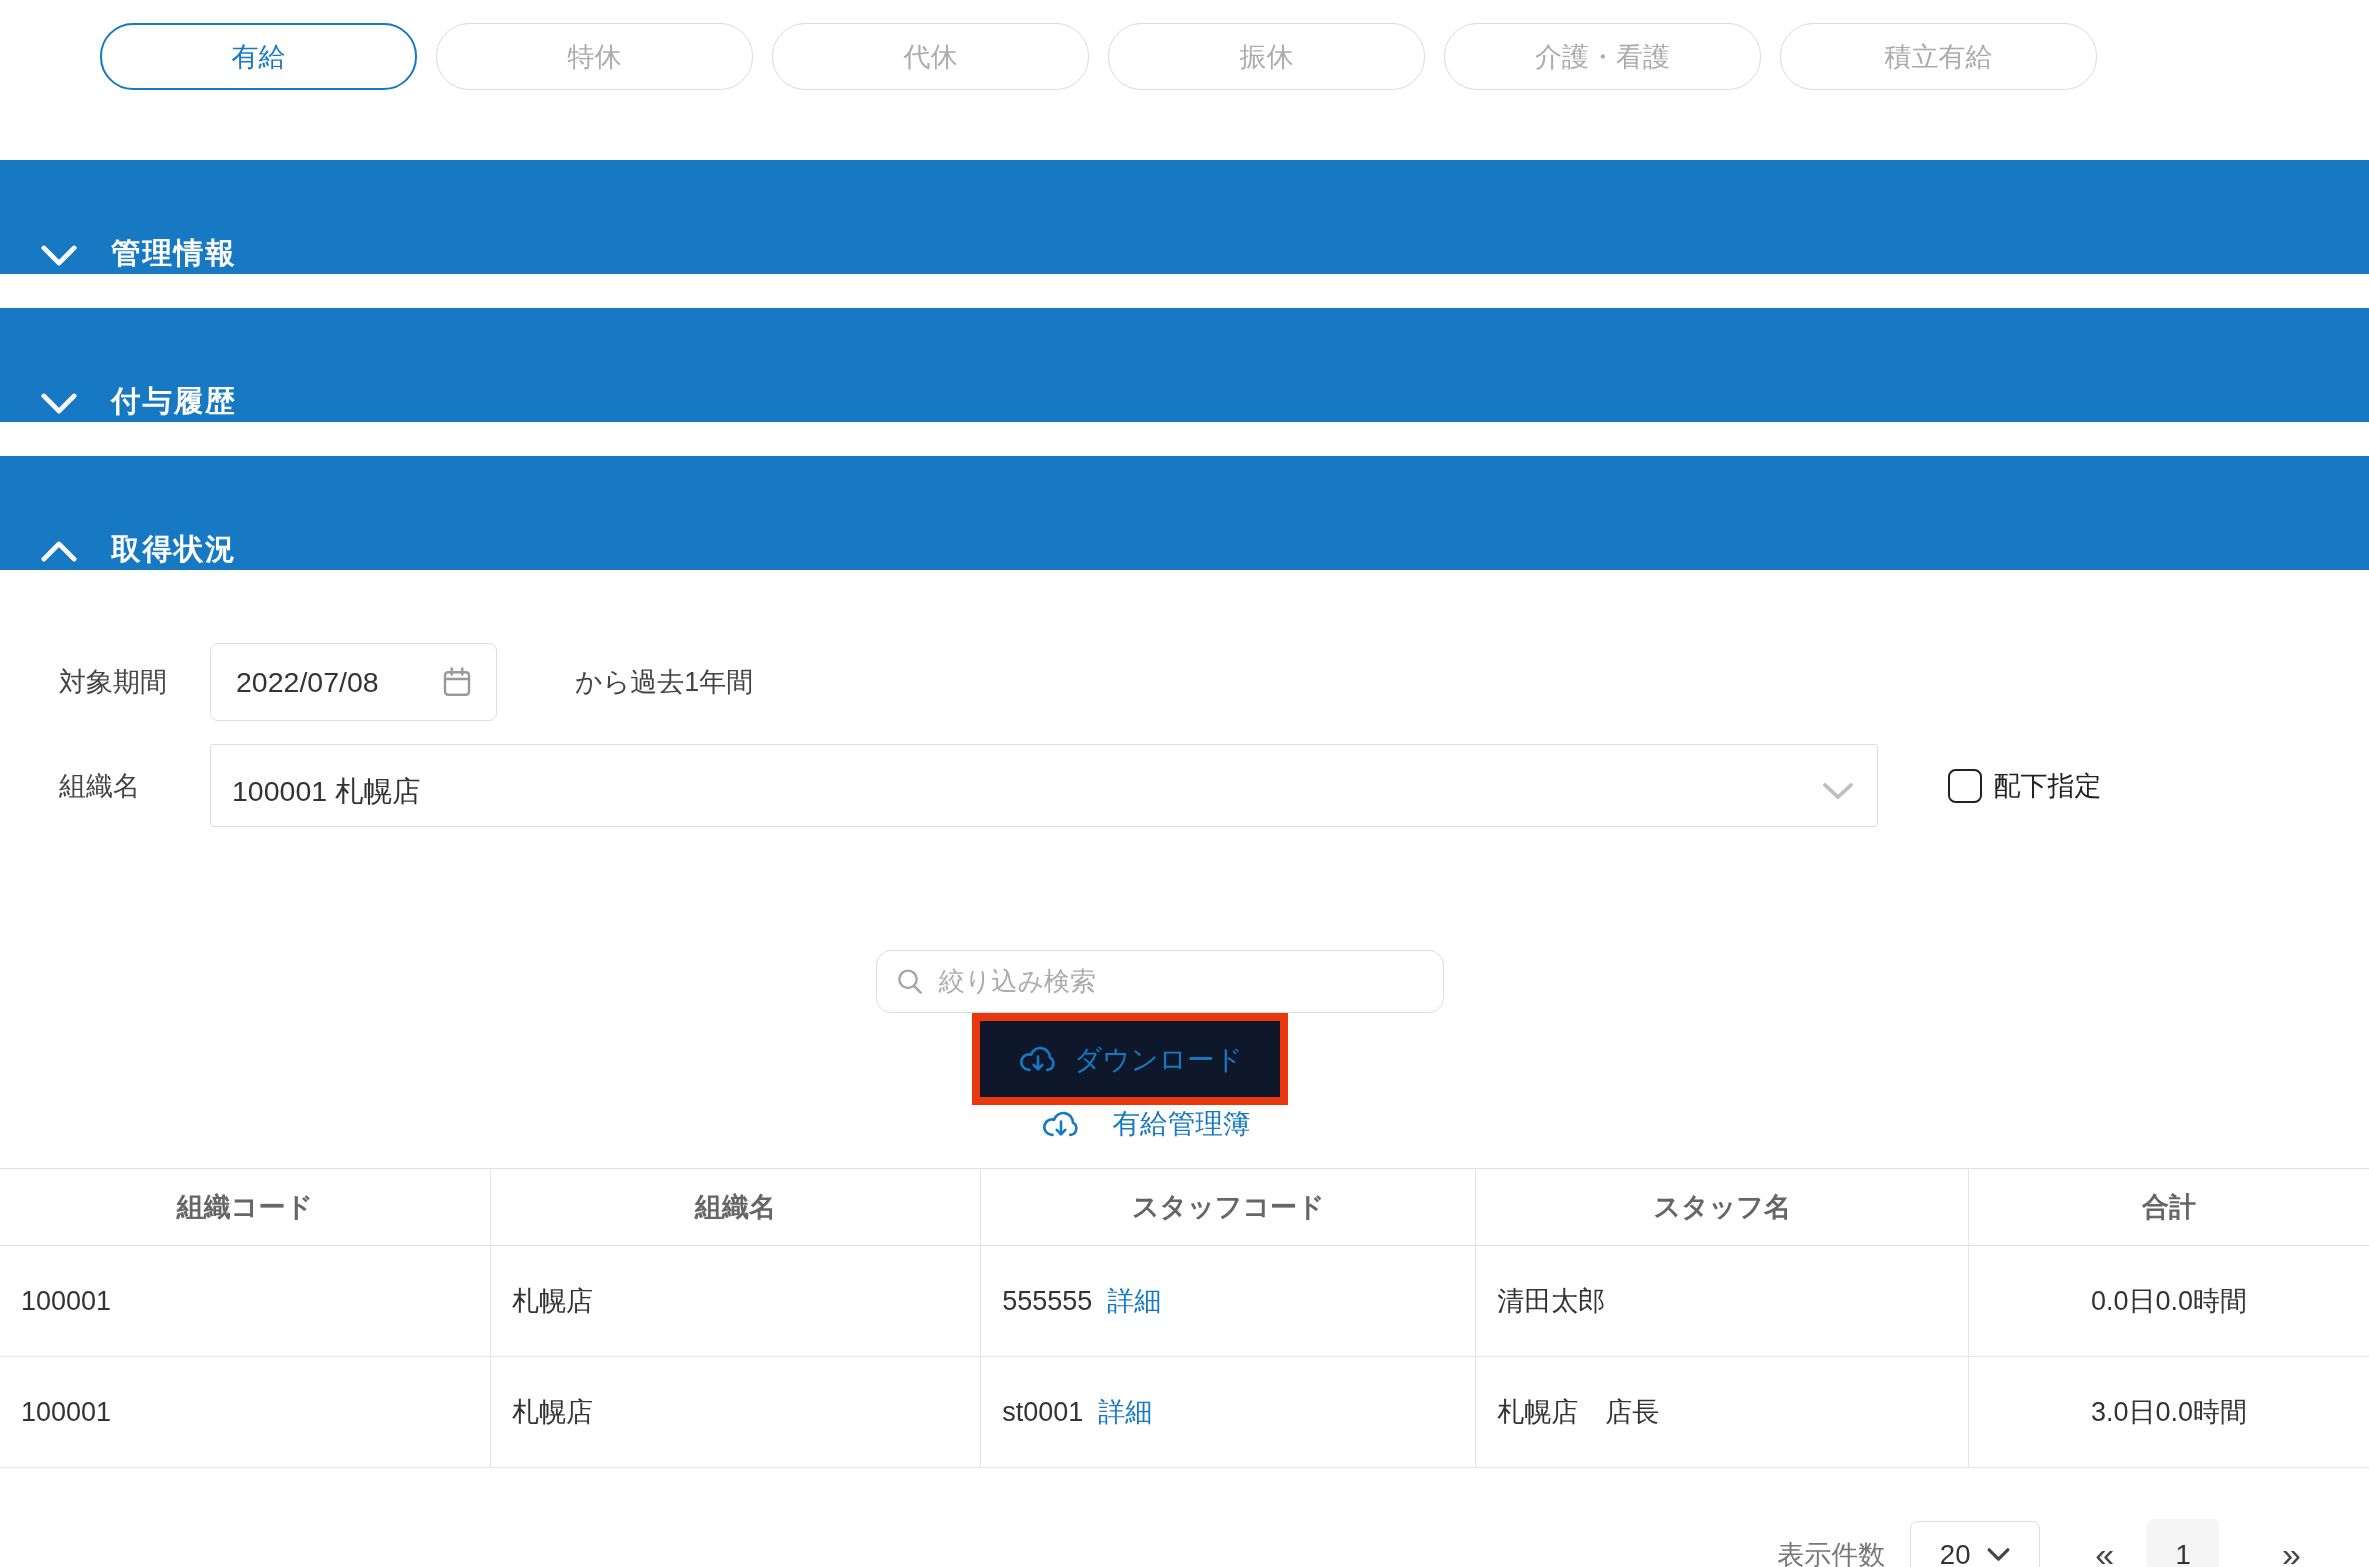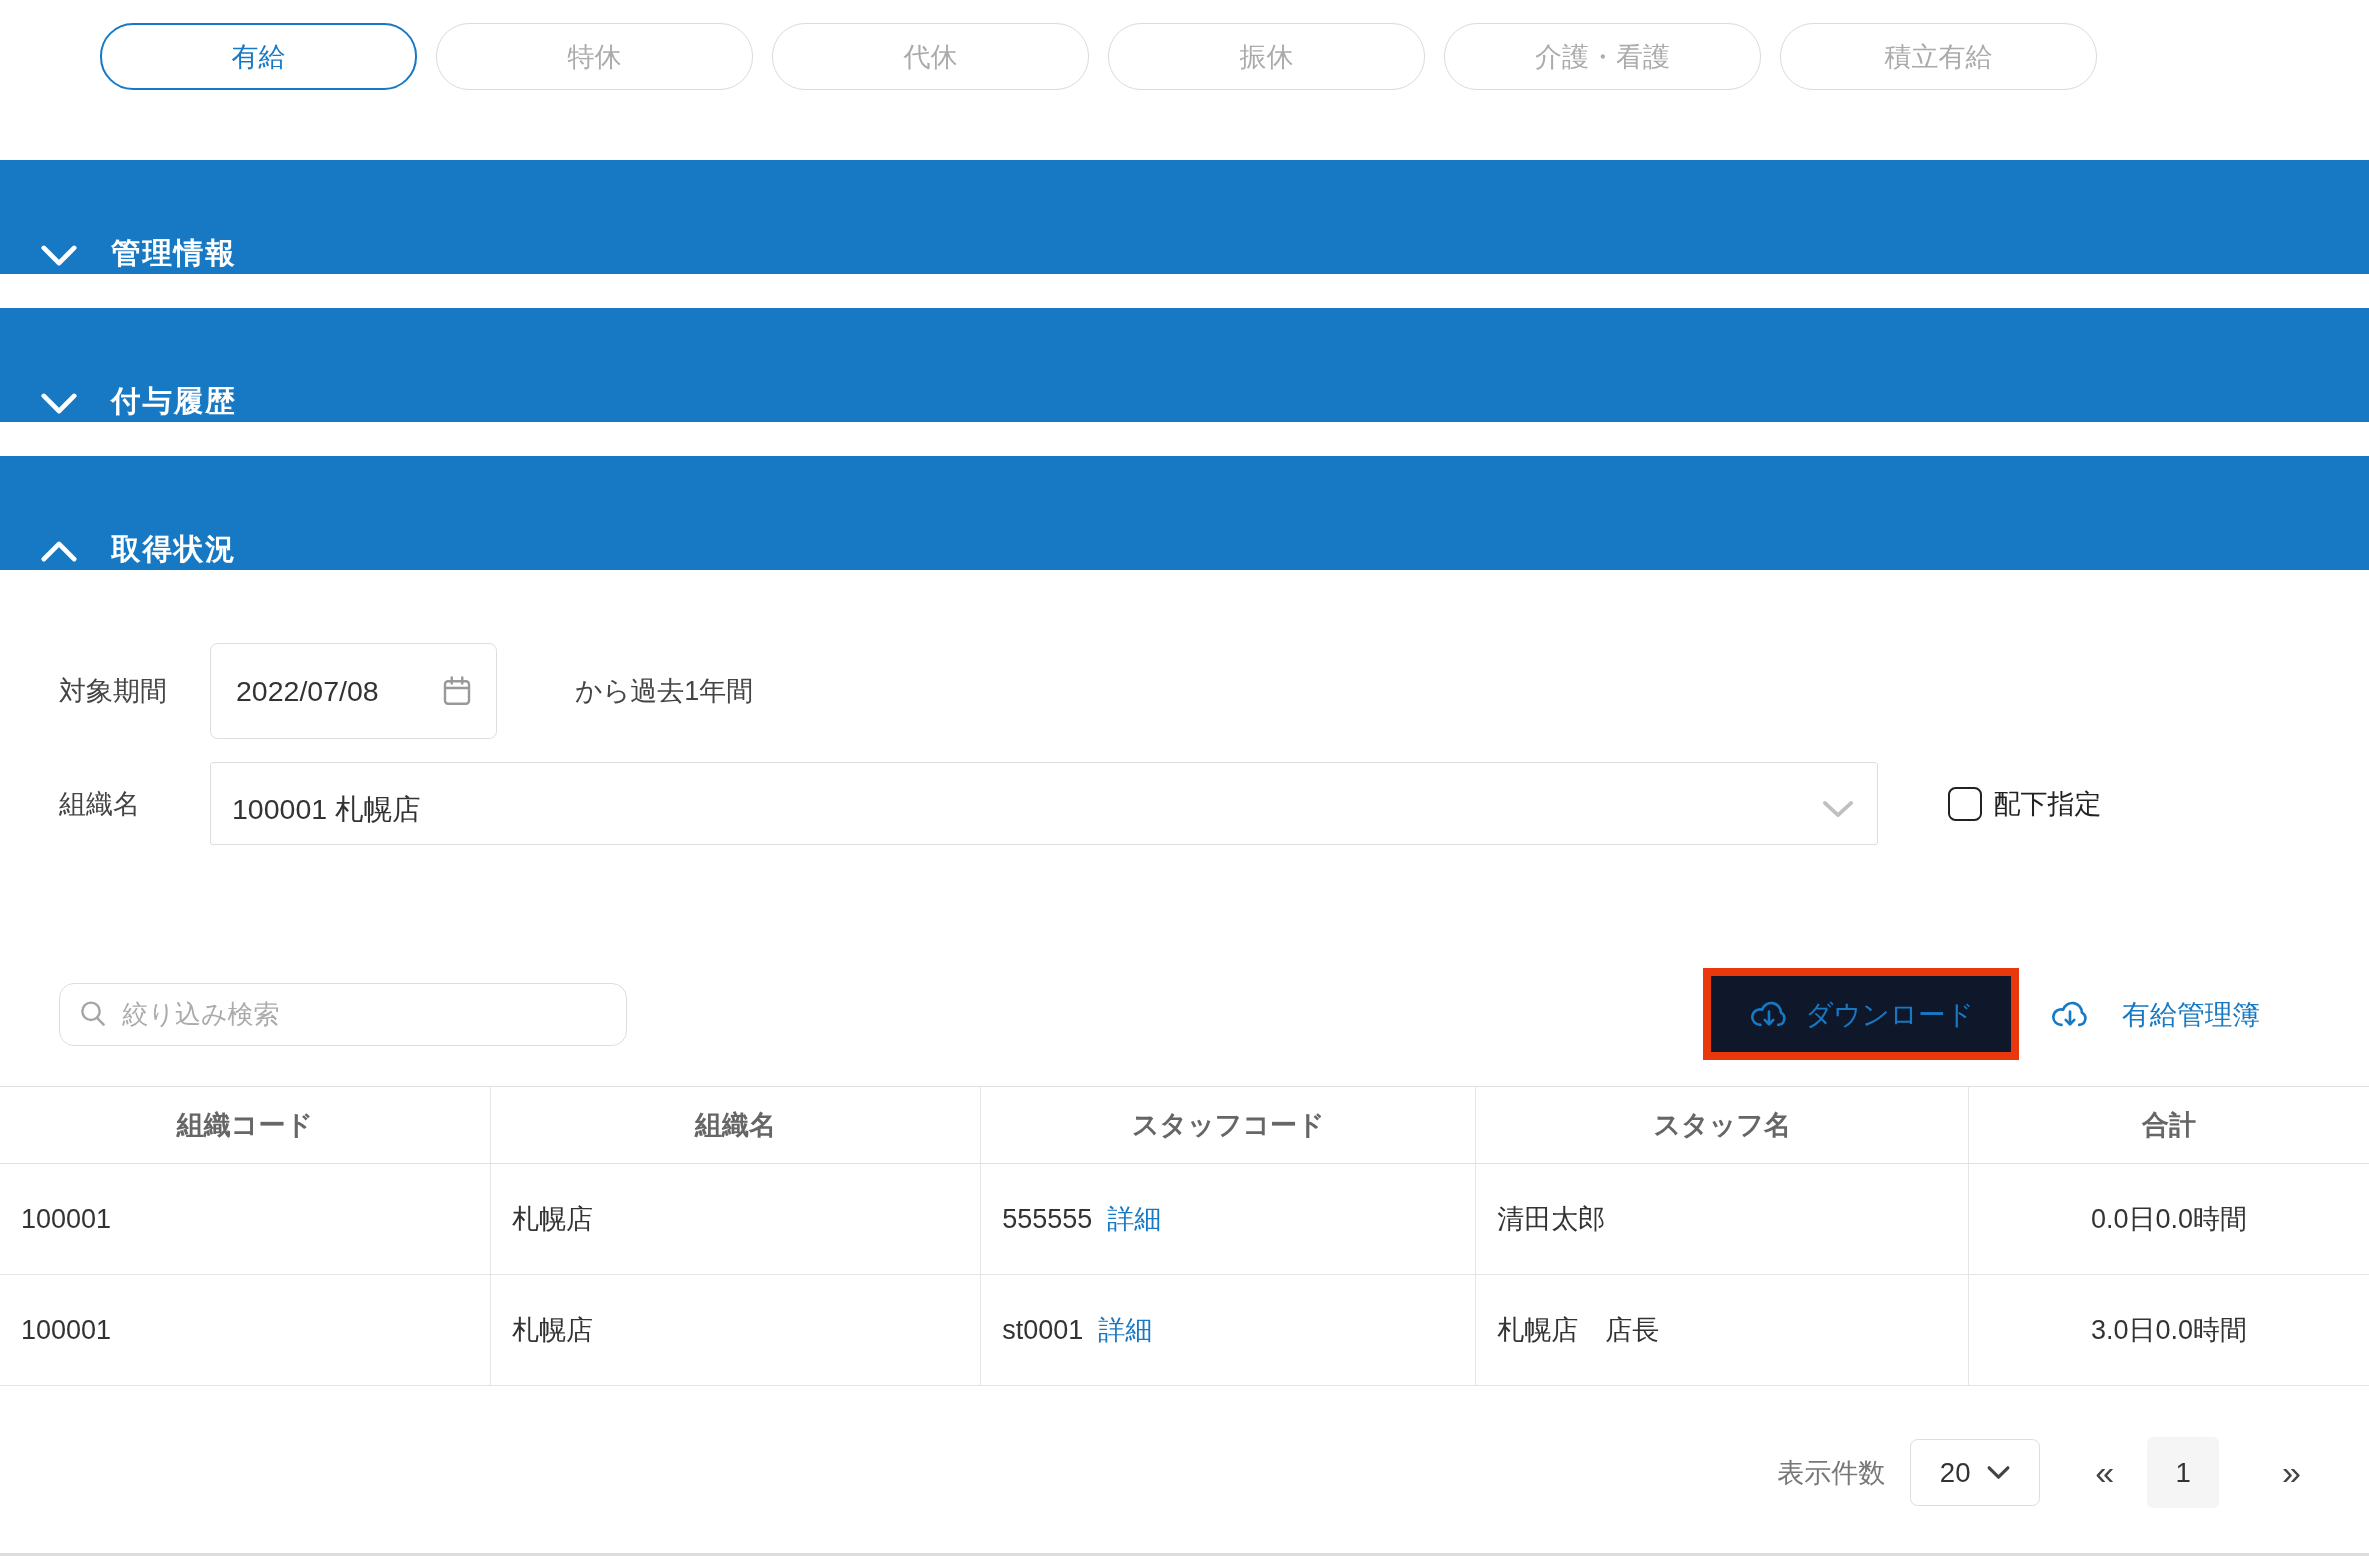--- a/index.html
+++ b/index.html
@@ -20,33 +20,33 @@
   .accordion .acc-label { font-size:29.5px; font-weight:bold; margin-left:33px; letter-spacing:1.9px; }
   .acc-1 { margin-top:70px; }
   .acc-2 { margin-top:34px; }
   .acc-3 { margin-top:34px; }
 
   
   .form-row { display:flex; align-items:center; }
   .row-period { margin-top:73px; }
   .row-org { margin-top:23px; }
   .form-label { width:210px; padding-left:59px; font-size:27px; color:#444; flex:0 0 210px; }
-  .date-input { width:287px; height:96px; border:1.9px solid #ddd; border-radius:7.6px;
+  .date-input { width:287px; height:78px; border:1.9px solid #ddd; border-radius:7.6px;
     display:flex; align-items:center; justify-content:space-between;
     padding:0 21px 0 25px; font-size:28.5px; color:#333; background:#fff; }
   .period-suffix { margin-left:78px; font-size:27px; color:#444; }
   .org-select { width:1668px; height:83px; border:1.9px solid #ddd; border-radius:2.9px;
     display:flex; align-items:center; justify-content:space-between;
     padding:12px 23px 0 21px; font-size:28.5px; color:#333; background:#fff; }
   .checkbox-wrap { display:flex; align-items:center; margin-left:70px; }
   .checkbox { width:34px; height:34px; border:2.9px solid #222; border-radius:7.6px; background:#fff; }
   .checkbox-label { font-size:27px; margin-left:11.4px; color:#222; }
 
   
-  .toolbar-row { margin-top:123px; display:flex; align-items:center; padding-right:109px; }
+  .toolbar-row { margin-top:123px; display:flex; align-items:center; padding-right:109px;flex-direction:column; }
   .search-box { margin-left:59px; width:568px; height:63px; border:1.9px solid #ddd;
     border-radius:15px; display:flex; align-items:center; padding:0 17px; background:#fff; }
   .search-box input { border:none; outline:none; font-size:26px; margin-left:13.3px; width:457px;
     color:#333; font-family:inherit; background:transparent; }
   .search-box input::placeholder { color:#ababab; }
   .spacer { flex:1; }
   .download-highlight { border:8.6px solid #e9380d; width:316px; height:92px;
     display:flex; align-items:center; justify-content:center; gap:15px;
     background:#0f172a; cursor:pointer; }
   .dl-label { color:#1779c4; font-size:27.6px; }

